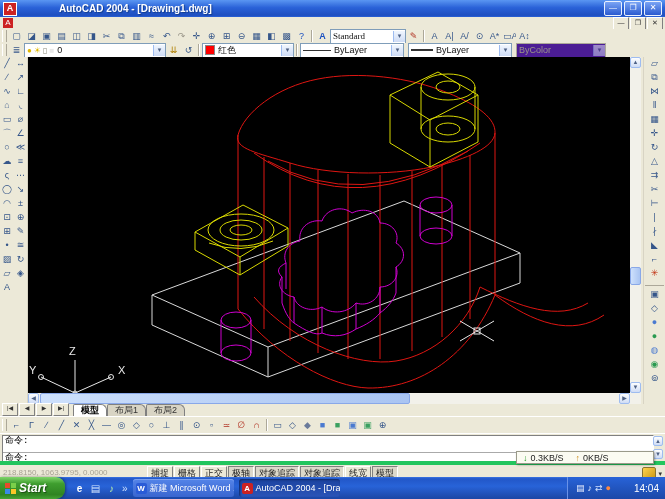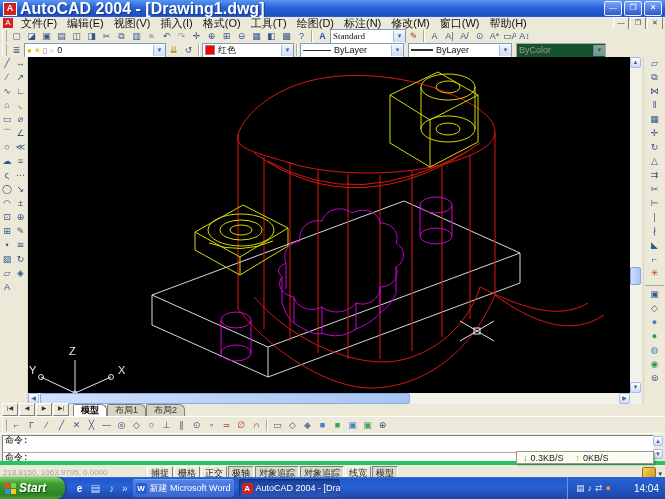--- a/index.html
+++ b/index.html
@@ -4,21 +4,21 @@
 <style>
   html,body{margin:0;padding:0;background:#555;}
   #screen{position:relative;width:665px;height:499px;overflow:hidden;background:#ece9d8;
           font-family:"Liberation Sans","DejaVu Sans",sans-serif;-webkit-font-smoothing:none;}
   .abs{position:absolute;box-sizing:border-box;}
   
   #titlebar{left:0;top:0;width:665px;height:17px;display:flex;align-items:center;
     background:linear-gradient(180deg,#5a96f2 0%,#2a62d8 45%,#1e4fc0 90%,#2a62d8 100%);color:#fff;}
   #titlebar .appico{width:12px;height:12px;margin:0 3px;background:#c22;border:1px solid #fff;
     color:#fff;font-size:9px;line-height:11px;text-align:center;font-weight:bold;}
-  #titlebar .ttl{font-size:16px;font-weight:bold;text-shadow:1px 1px 1px #133c8c;white-space:nowrap;}
+  #titlebar .ttl{font-size:10px;font-weight:bold;text-shadow:1px 1px 1px #133c8c;white-space:nowrap;margin-left:39px;}
   #titlebar .btns{margin-left:auto;display:flex;gap:2px;padding-right:3px;}
   .winbtn{width:16px;height:13px;border:1px solid #e8f0ff;border-radius:2px;color:#fff;font-size:8px;
     line-height:12px;text-align:center;background:linear-gradient(180deg,#7aa4f4,#2a5ad0);}
   
   #menubar{left:0;top:17px;width:665px;height:13px;display:flex;align-items:center;font-size:11px;
     background:#ece9d8;border-bottom:1px solid #d8d4c4;}
   #menubar .docico{width:10px;height:10px;margin:0 3px;background:#c22;color:#fff;font-size:8px;line-height:10px;text-align:center;}
   .menu-item{padding:0 5px;line-height:13px;white-space:nowrap;color:#111;}
   #menubar .btns{margin-left:auto;display:flex;gap:1px;padding-right:2px;}
   .docbtn{width:14px;height:11px;background:#ece9d8;border:1px solid;border-color:#fff #808080 #808080 #fff;
@@ -26,21 +26,21 @@
   
   .tbrow{left:0;width:665px;height:14px;display:flex;align-items:center;background:#ece9d8;}
   .tbtn{display:inline-block;flex:none;width:13px;height:13px;line-height:12px;text-align:center;font-size:9px;
     color:#35568a;background:#ece9d8;overflow:hidden;border:1px solid transparent;border-radius:1px;}
   .tb-sep{display:inline-block;flex:none;width:1px;height:12px;background:#aca899;border-right:1px solid #fff;margin:0 2px;}
   .grip{display:inline-block;flex:none;width:3px;height:12px;margin:0 2px;border-left:1px solid #fff;border-right:1px solid #aca899;}
   .combo{display:inline-flex;flex:none;align-items:center;height:13px;background:#fff;border:1px solid #7f9db9;
     font-size:9px;color:#111;padding-left:2px;white-space:nowrap;overflow:hidden;}
   .combo .drop{margin-left:auto;width:11px;height:11px;flex:none;text-align:center;line-height:10px;font-size:7px;color:#4d6185;
     background:linear-gradient(180deg,#f0f6fe,#cfdcf5);border-left:1px solid #9ebcf0;}
-  .combo.dis{background:#14532d;color:#9a968a;border-color:#aca899;}
+  .combo.dis{background:#4c1d95;color:#9a968a;border-color:#aca899;}
   .lt-sample{display:inline-block;width:28px;height:0;border-top:1px solid #333;margin-right:3px;}
   .swatch{display:inline-block;width:8px;height:8px;margin-right:3px;border:1px solid #888;}
   
   .vtb{background:#ece9d8;}
   .vtbtn{display:block;width:13px;height:14px;line-height:13px;text-align:center;font-size:9px;color:#35568a;margin:0 auto;}
   .vsep{display:block;height:3px;border-bottom:1px solid #aca899;margin:1px 1px 2px;}
   
   #canvas{left:28px;top:57px;width:602px;height:336px;background:#000;}
   .sb{background:#f2f1ea;}
   .sbtn2{position:absolute;width:11px;height:11px;background:linear-gradient(180deg,#fdfefe,#cfdcf5);
@@ -106,33 +106,20 @@
     <span class="ttl">AutoCAD 2004 - [Drawing1.dwg]</span>
     <span class="btns">
         <span class="winbtn">—</span>
         <span class="winbtn">❐</span>
         <span class="winbtn">✕</span>
       </span>
   </div>
 
   <div class="abs" id="menubar">
     <span class="docico">A</span>
-    <span style="display:flex">
-        <span class="menu-item">文件(F)</span>
-        <span class="menu-item">编辑(E)</span>
-        <span class="menu-item">视图(V)</span>
-        <span class="menu-item">插入(I)</span>
-        <span class="menu-item">格式(O)</span>
-        <span class="menu-item">工具(T)</span>
-        <span class="menu-item">绘图(D)</span>
-        <span class="menu-item">标注(N)</span>
-        <span class="menu-item">修改(M)</span>
-        <span class="menu-item">窗口(W)</span>
-        <span class="menu-item">帮助(H)</span>
-      </span>
     <span class="btns">
         <span class="docbtn">—</span>
         <span class="docbtn">❐</span>
         <span class="docbtn">✕</span>
       </span>
   </div>
 
   <div class="abs tbrow" style="top:29px;">
     <span class="grip"></span>
     <span style="display:flex">

